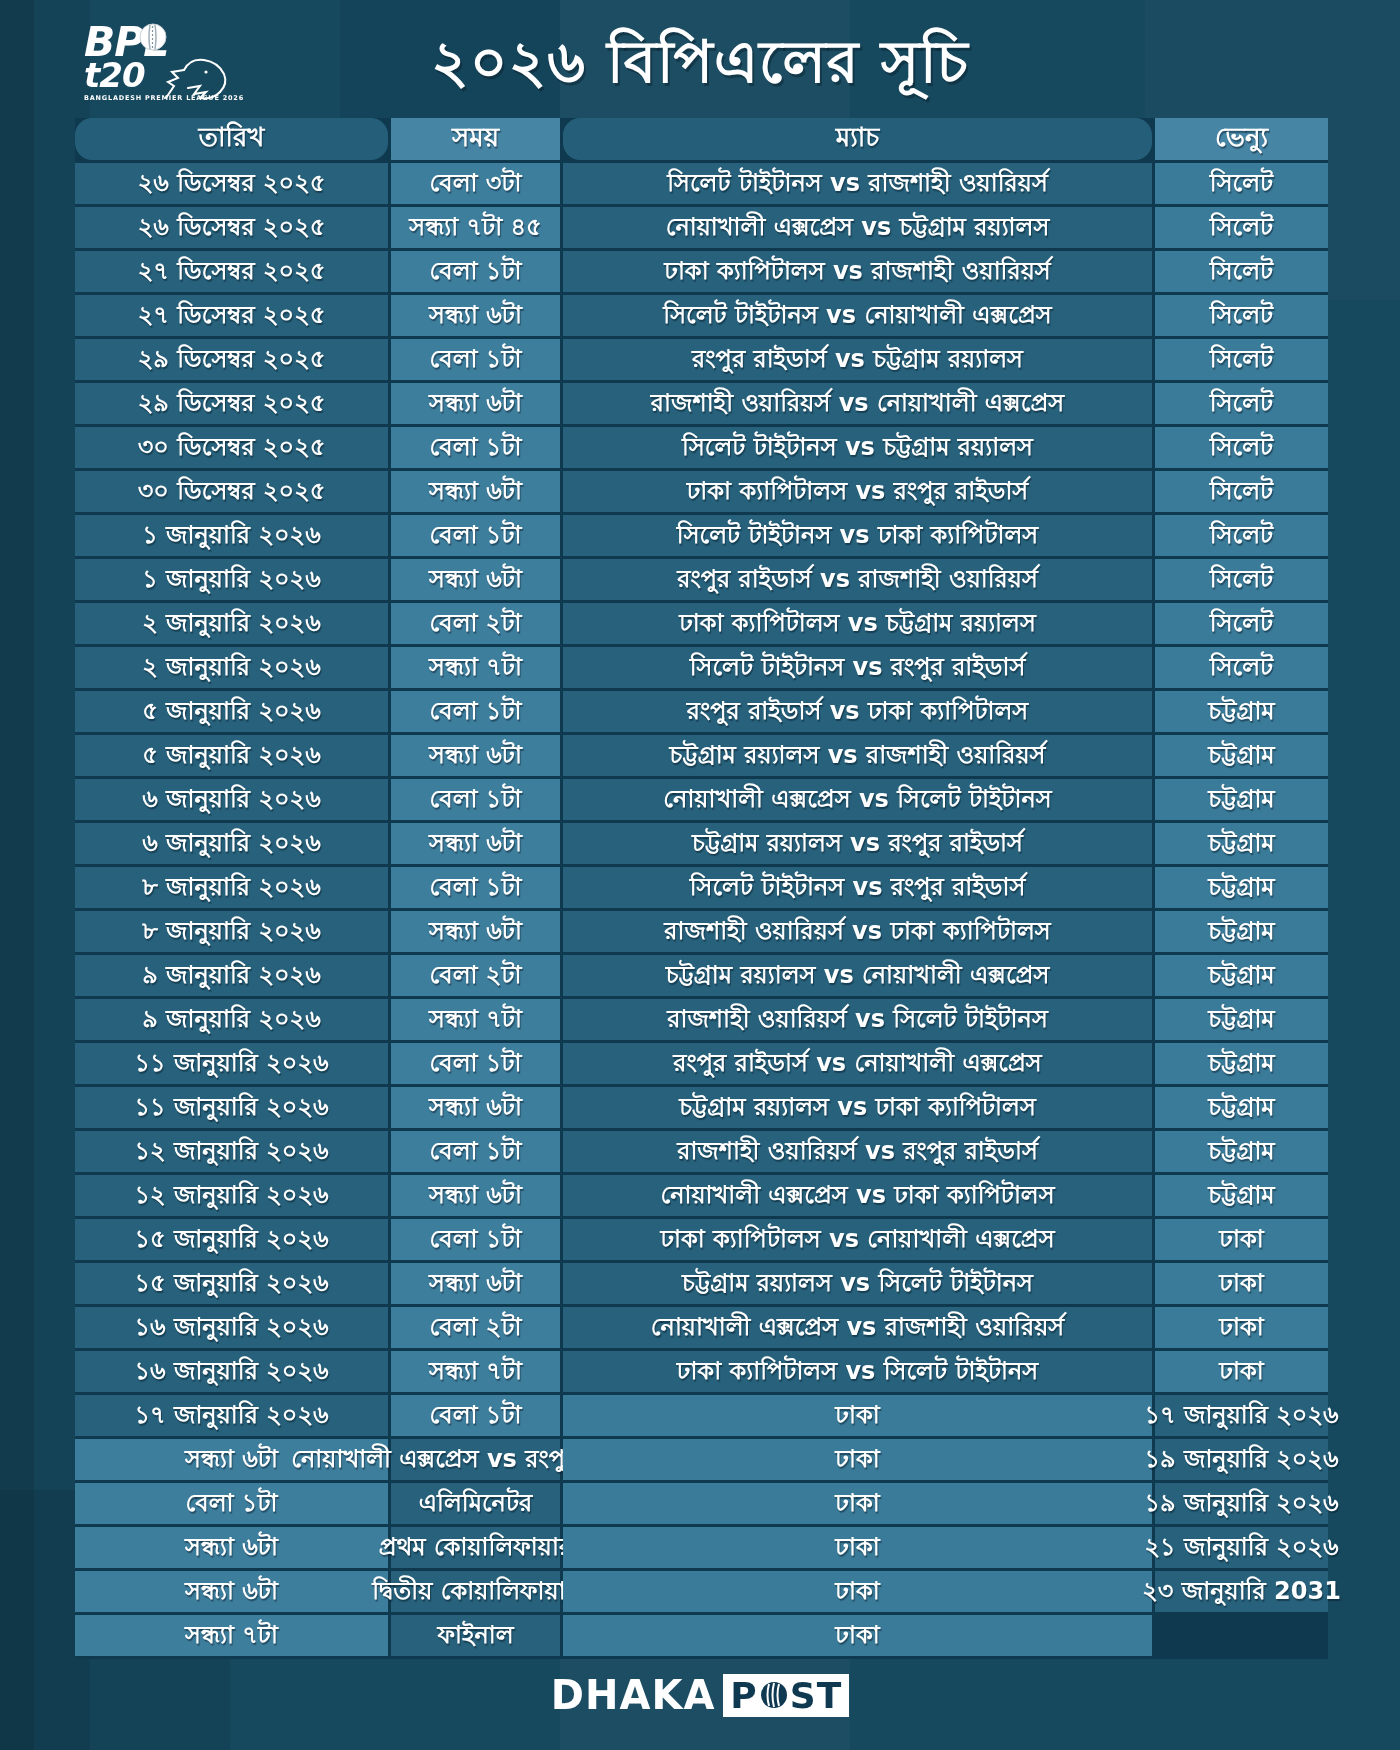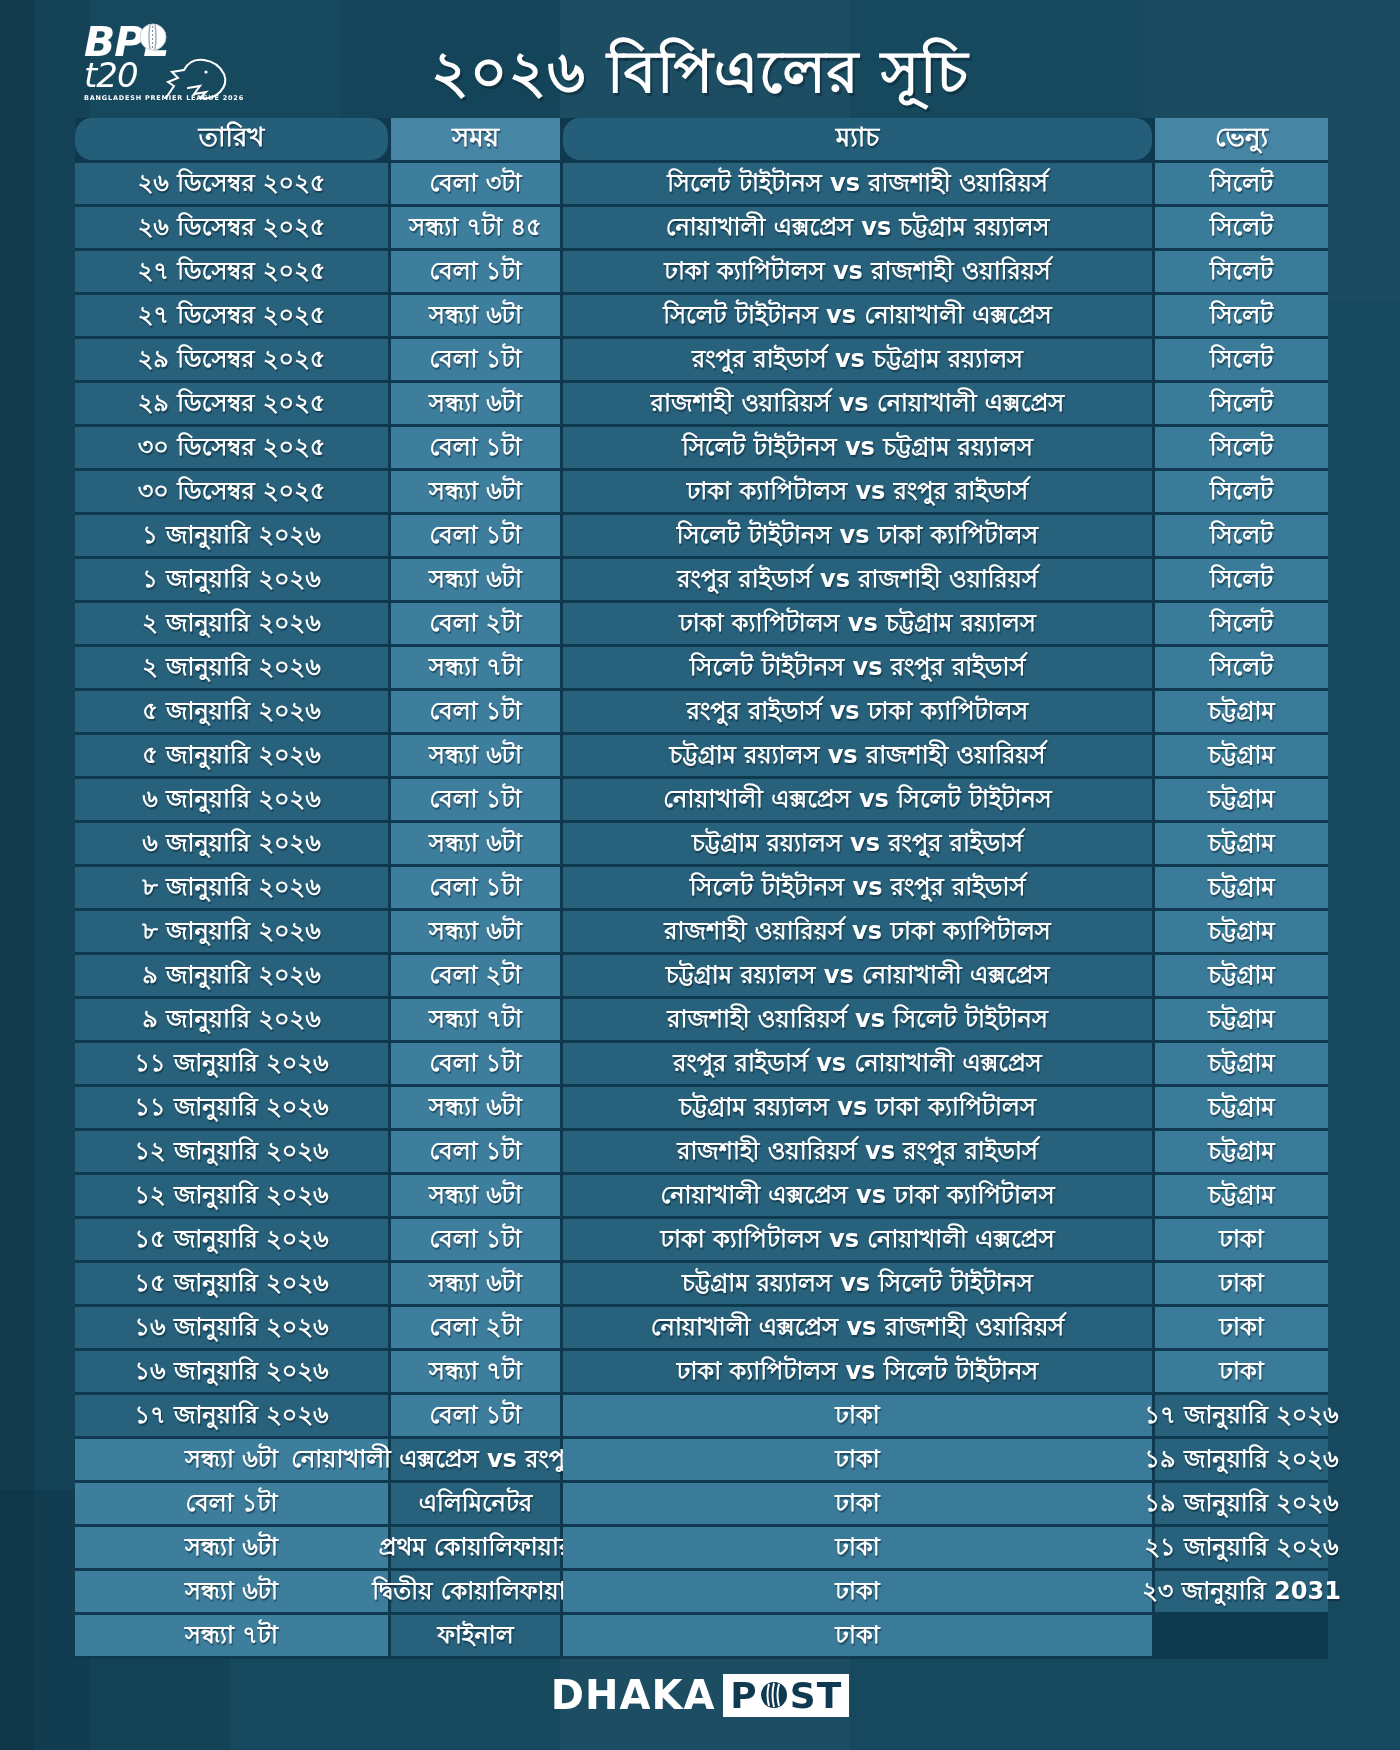--- a/index.html
+++ b/index.html
@@ -16,26 +16,26 @@
   .bgdeco{position:absolute;pointer-events:none;}
   .strip-a{left:0;top:0;width:34px;height:1750px;background:rgba(0,0,0,.16);}
   .strip-b{left:34px;top:0;width:56px;height:1750px;background:rgba(0,0,0,.07);}
   .band-c{left:560px;top:0;width:290px;height:1750px;background:rgba(255,255,255,.028);}
   .band-d{left:1145px;top:0;width:255px;height:300px;background:rgba(255,255,255,.02);}
   .band-e{left:0;top:1490px;width:230px;height:260px;background:rgba(0,0,0,.08);}
   .band-f{left:340px;top:0;width:220px;height:118px;background:rgba(0,0,0,.05);}
   .watermark{left:260px;top:420px;opacity:.9;}
 
   header{position:relative;height:118px;}
-  .title{position:absolute;left:0;right:0;top:18px;text-align:center;margin:10px;
+  .title{position:absolute;left:0;right:0;top:18px;text-align:center;margin:0;
     color:var(--ink);font-size:58px;font-weight:700;letter-spacing:1px;
     text-shadow:2px 3px 0 rgba(8,30,44,.45);}
   .logo{position:absolute;left:84px;top:26px;width:150px;height:92px;color:#fff;}
   .logo .l1{font-size:41px;font-weight:800;font-style:italic;line-height:.82;letter-spacing:-1px;}
-  .logo .l2{font-size:34px;font-weight:400;font-style:italic;line-height:.9;letter-spacing:-1px;}
+  .logo .l2{font-size:34px;font-weight:700;font-style:italic;line-height:.9;letter-spacing:-1px;}
   .logo .cap{font-size:6.5px;font-weight:700;letter-spacing:.8px;margin-top:4px;white-space:nowrap;}
   .logo .ball{position:absolute;left:54px;top:-4px;}
   .logo .tiger{position:absolute;left:76px;top:26px;}
 
   .sched{position:absolute;left:75px;top:118px;width:1253px;
     display:grid;grid-template-columns:313px 169px 589px 173px;gap:3px;
     background:var(--table-gap);padding-bottom:3px;}
   .cell{display:flex;align-items:center;justify-content:center;height:41px;
     color:var(--ink);font-size:24px;font-weight:700;
     text-shadow:1px 2px 1px rgba(8,30,44,.5);white-space:nowrap;}

